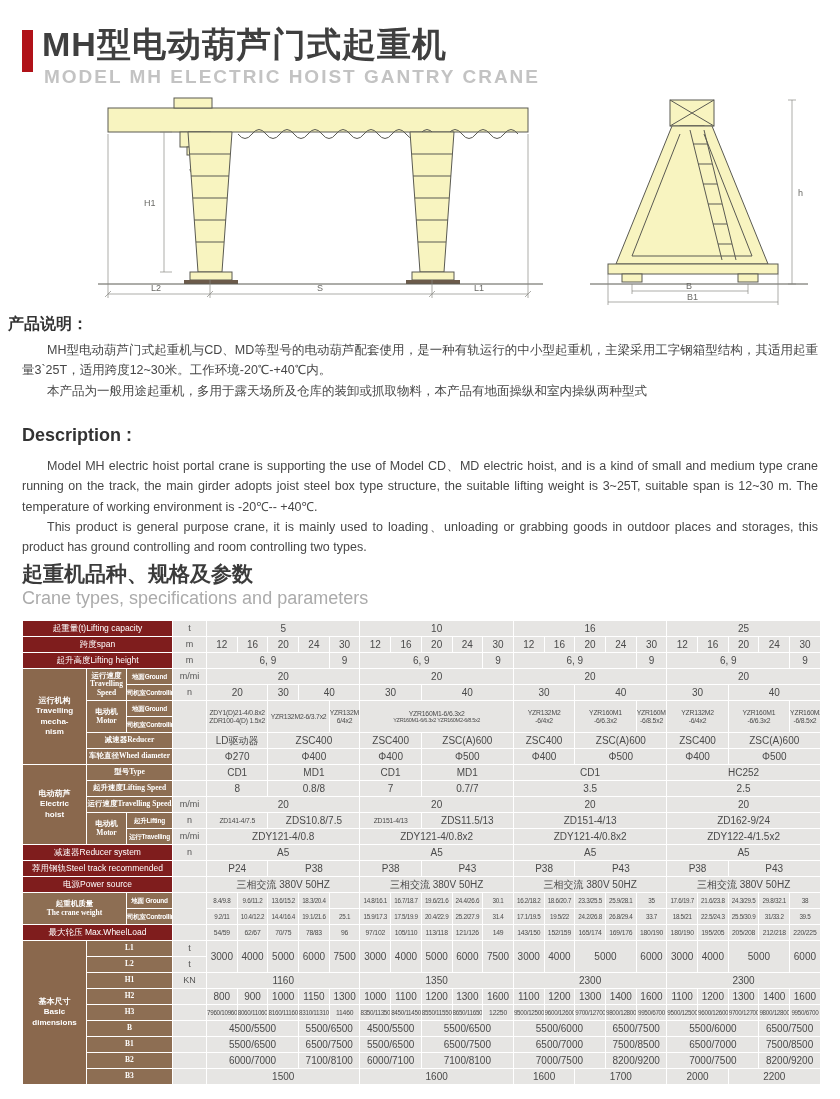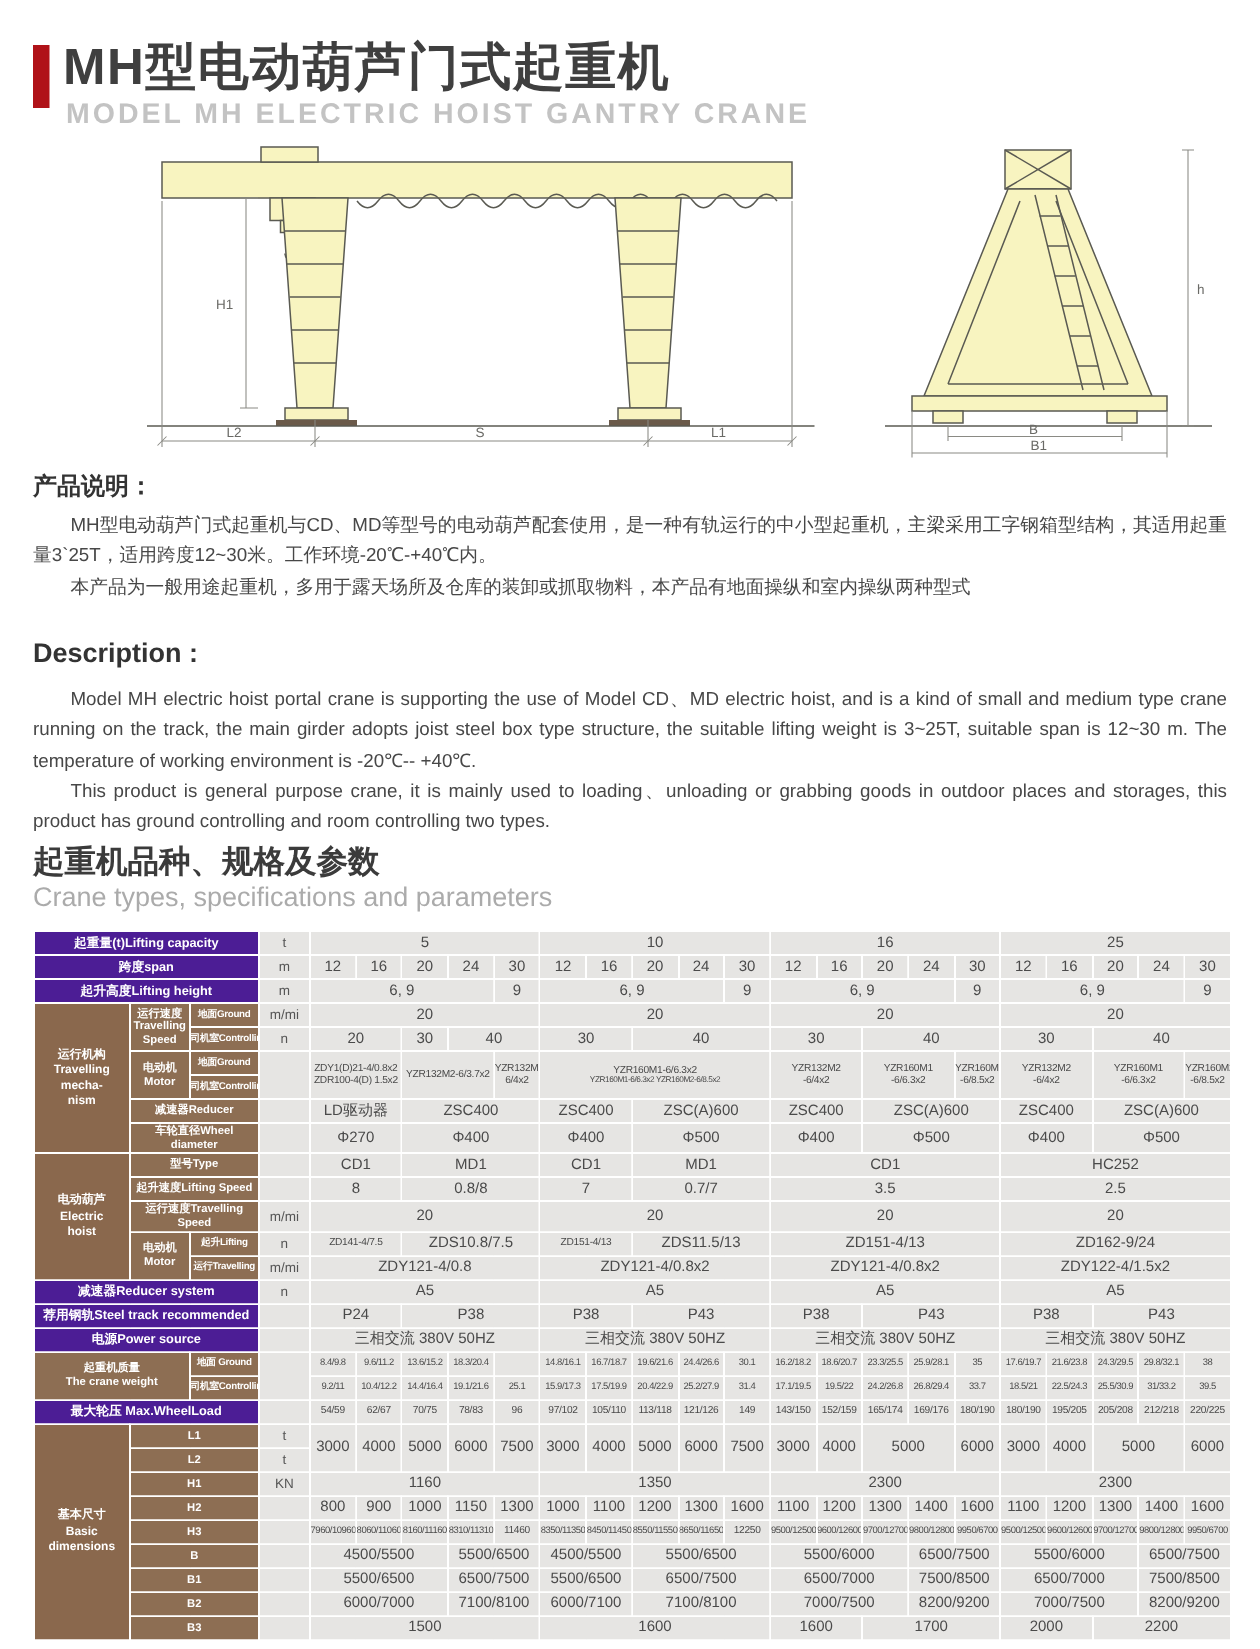--- a/index.html
+++ b/index.html
@@ -11,32 +11,32 @@
   #subtitle{position:absolute;left:44px;top:66px;font-size:19px;color:#c3c3c3;letter-spacing:2px;font-weight:bold;}
   
   #drawings{position:absolute;left:0;top:94px;width:840px;height:214px;}
   #frontview{position:absolute;left:88px;top:0;}
   #sideview{position:absolute;left:570px;top:0;}
   .draw-line{stroke:#5a5a52;stroke-width:1;fill:none;}
   .draw-fill{fill:#f8f4c0;stroke:#5a5a52;stroke-width:1;}
   .dim{stroke:#8a8a84;stroke-width:0.7;fill:none;}
   .dimtxt{font-size:9px;fill:#6a6a66;font-family:"Liberation Sans",sans-serif;}
   
-  .h-cn{position:absolute;left:22px;font-size:16px;font-weight:bold;color:#333;}
+  .h-cn{position:absolute;left:8px;font-size:16px;font-weight:bold;color:#333;}
   .h-en{position:absolute;left:22px;font-size:18px;font-weight:bold;color:#333;}
   .para{position:absolute;left:22px;width:796px;font-size:12.5px;line-height:1.62;color:#474747;text-align:justify;}
   .para p{margin:0;text-indent:2em;}
   #sec-cn{position:absolute;left:22px;top:560px;font-size:21px;font-weight:bold;color:#3b3b3b;}
   #sec-en{position:absolute;left:22px;top:588px;font-size:18px;color:#ababab;}
   
   #spec-table{position:absolute;left:22px;top:620px;width:798px;border-collapse:collapse;table-layout:fixed;}
   #spec-table td{border:1px solid #fff;background:#e6e5e3;text-align:center;vertical-align:middle;
       color:#4a4a4a;font-size:10px;line-height:1.15;padding:1px 0;height:13px;white-space:pre-line;overflow:hidden;}
-  #spec-table td.lb{background:#4c1d95;color:#fff;font-size:8.5px;font-weight:bold;}
-  #spec-table td.l{background:#8d6e53;color:#fff;font-size:7.5px;font-weight:bold;}
+  #spec-table td.lb{background:#7f1d1d;color:#fff;font-size:8.5px;font-weight:normal;}
+  #spec-table td.l{background:#8d6e53;color:#fff;font-size:7.5px;font-weight:bold;font-family:Liberation Serif, serif;}
   #spec-table td.ls{background:#8d6e53;color:#fff;font-size:6.5px;font-weight:bold;white-space:nowrap;letter-spacing:-0.2px;}
   #spec-table td.lv{background:#8a684d;color:#fff;font-size:8px;font-weight:bold;line-height:1.3;}
   #spec-table td.u{font-size:9px;color:#555;}
   #spec-table td.ds{font-size:6.8px;letter-spacing:-0.2px;}
   #spec-table td.dt{font-size:6.3px;letter-spacing:-0.3px;}
   #spec-table .sub{font-size:5.5px;letter-spacing:-0.3px;line-height:1;}
 </style>
 </head>
 <body>
 

